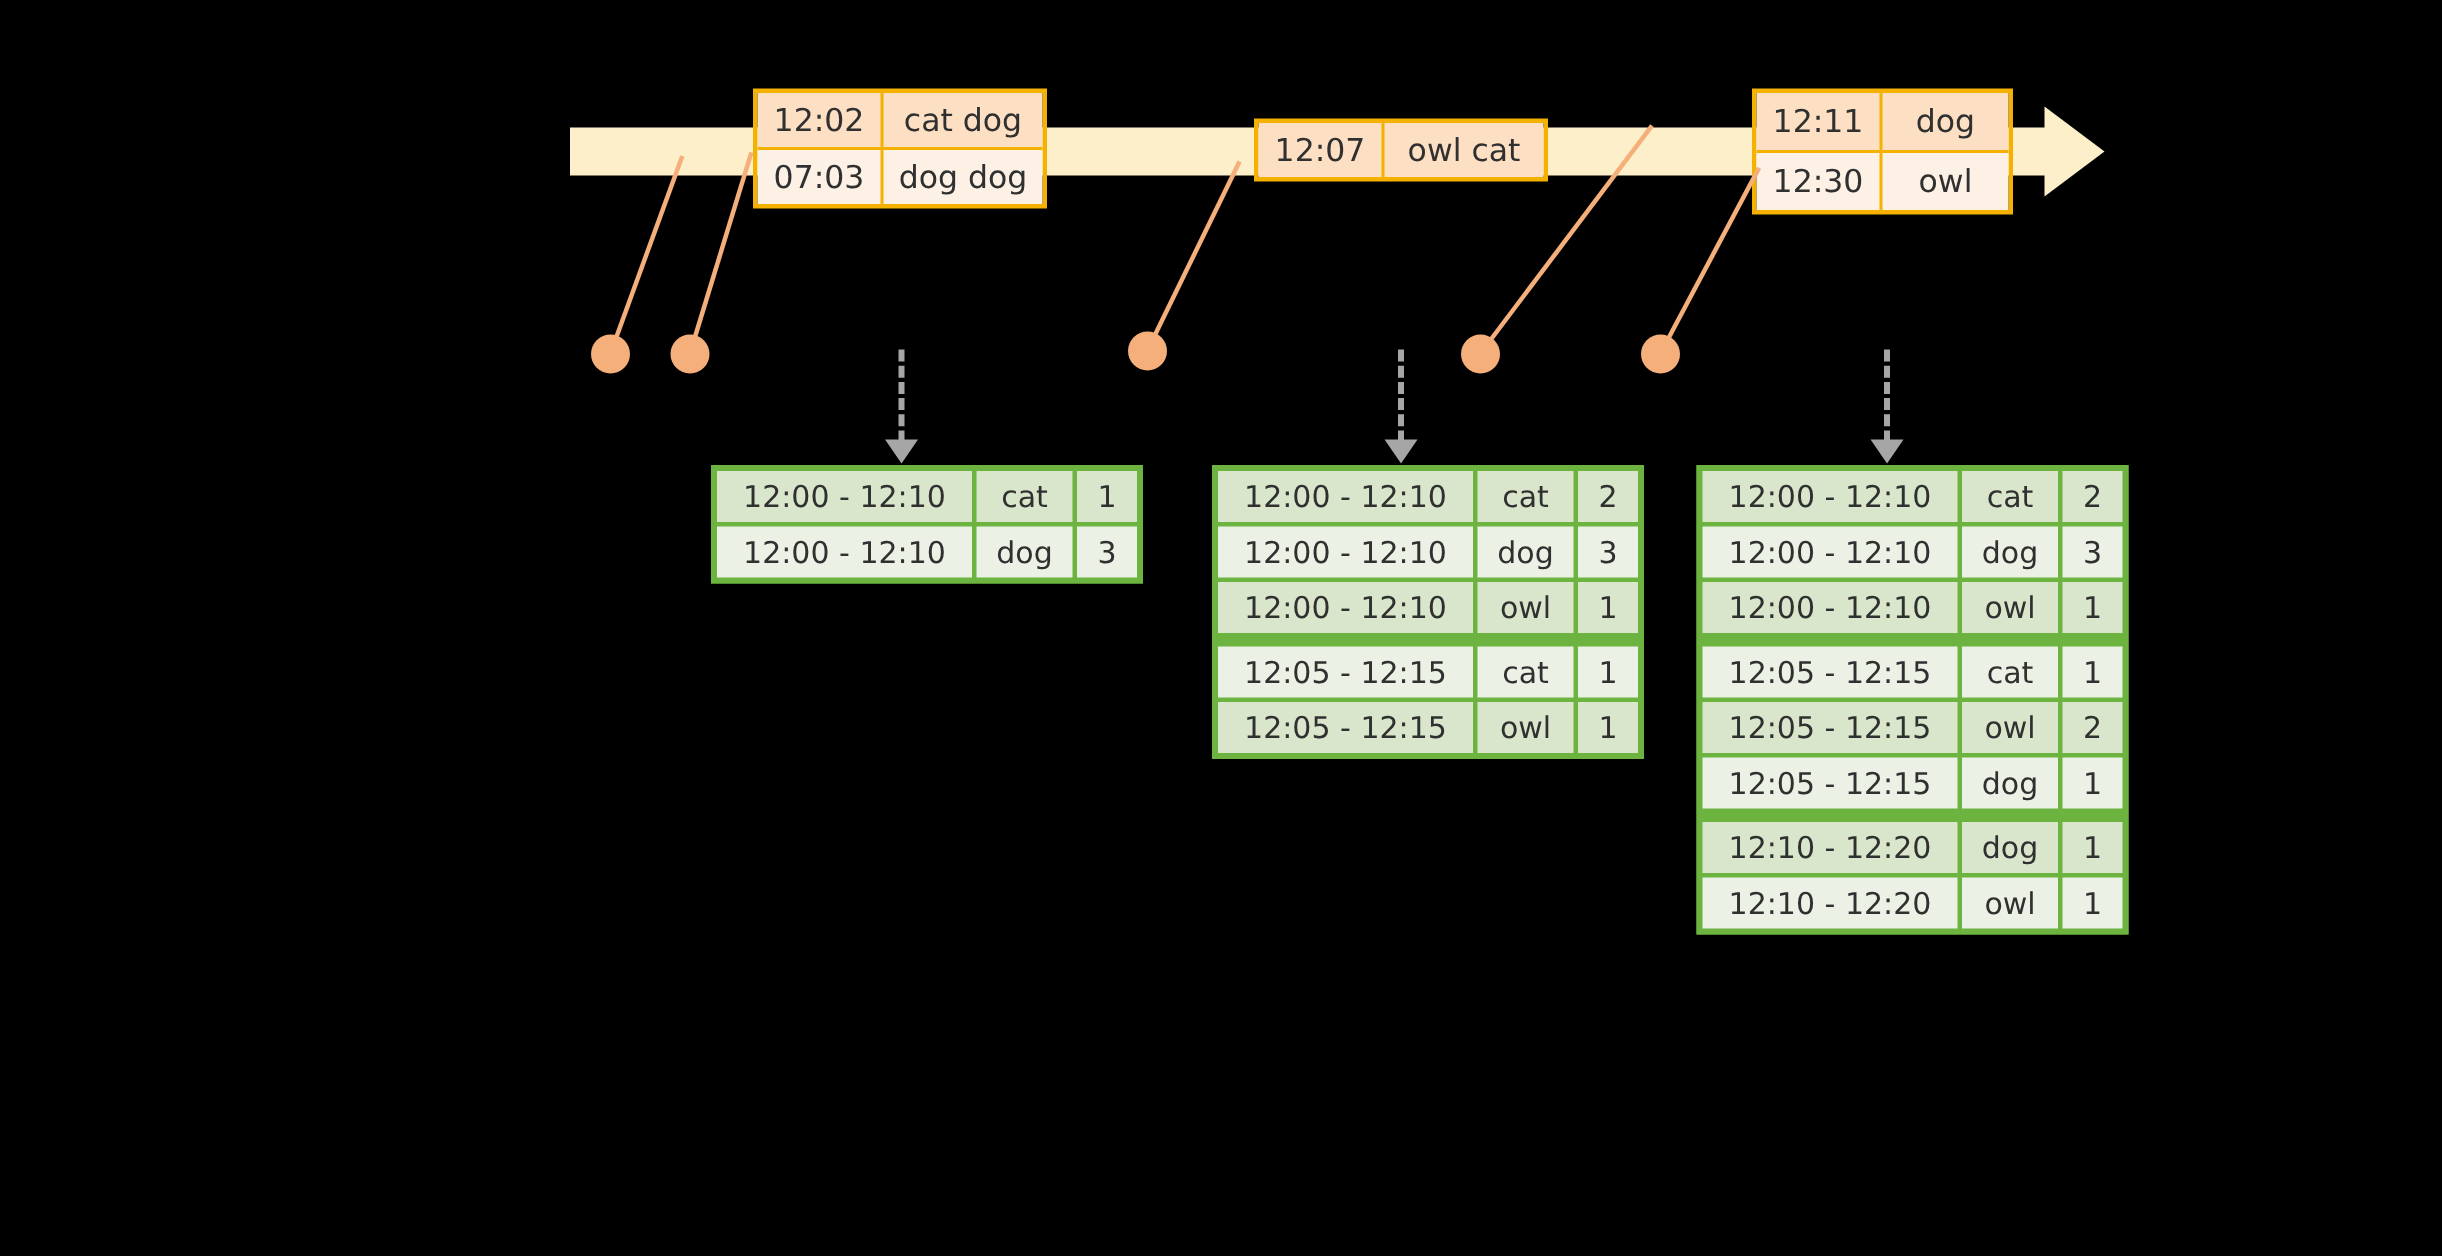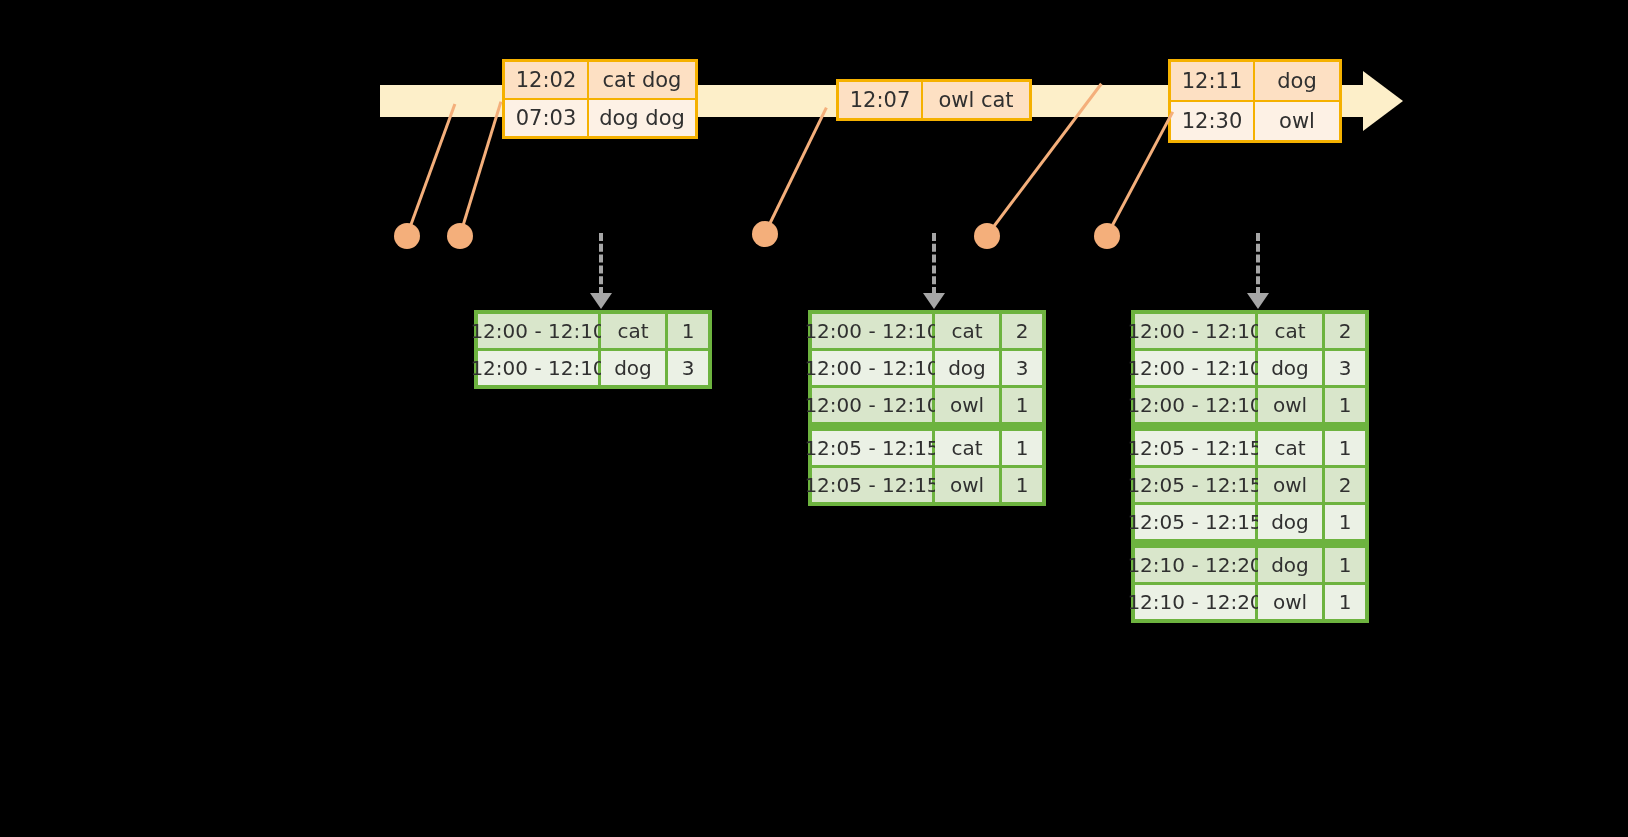--- a/index.html
+++ b/index.html
@@ -39,21 +39,21 @@
             border-top:16px solid #A6A6A6;}
 
   
   .rtable{position:absolute;border:4px solid #6DB33F;box-sizing:border-box;
           background:#6DB33F;display:flex;flex-direction:column;gap:3px;}
   .rrow{display:flex;gap:3px;height:34px;}
   .rcell{display:flex;align-items:center;justify-content:center;
          font-size:20px;color:#303030;box-sizing:border-box;white-space:nowrap;}
   .rrow.g0 .rcell{background:#D9E6CB;}
   .rrow.g1 .rcell{background:#EBF1E5;}
-  .c-win{width:120px;}
+  .c-win{width:170px;}
   .c-word{width:64px;}
   .c-cnt{width:40px;}
   .grp-sep{height:3px;}
 </style>
 </head>
 <body>
 
 <div id="stage">
 
   <div class="tl-bar" style="left:380px;top:85px;width:985px;height:32px;"></div>

